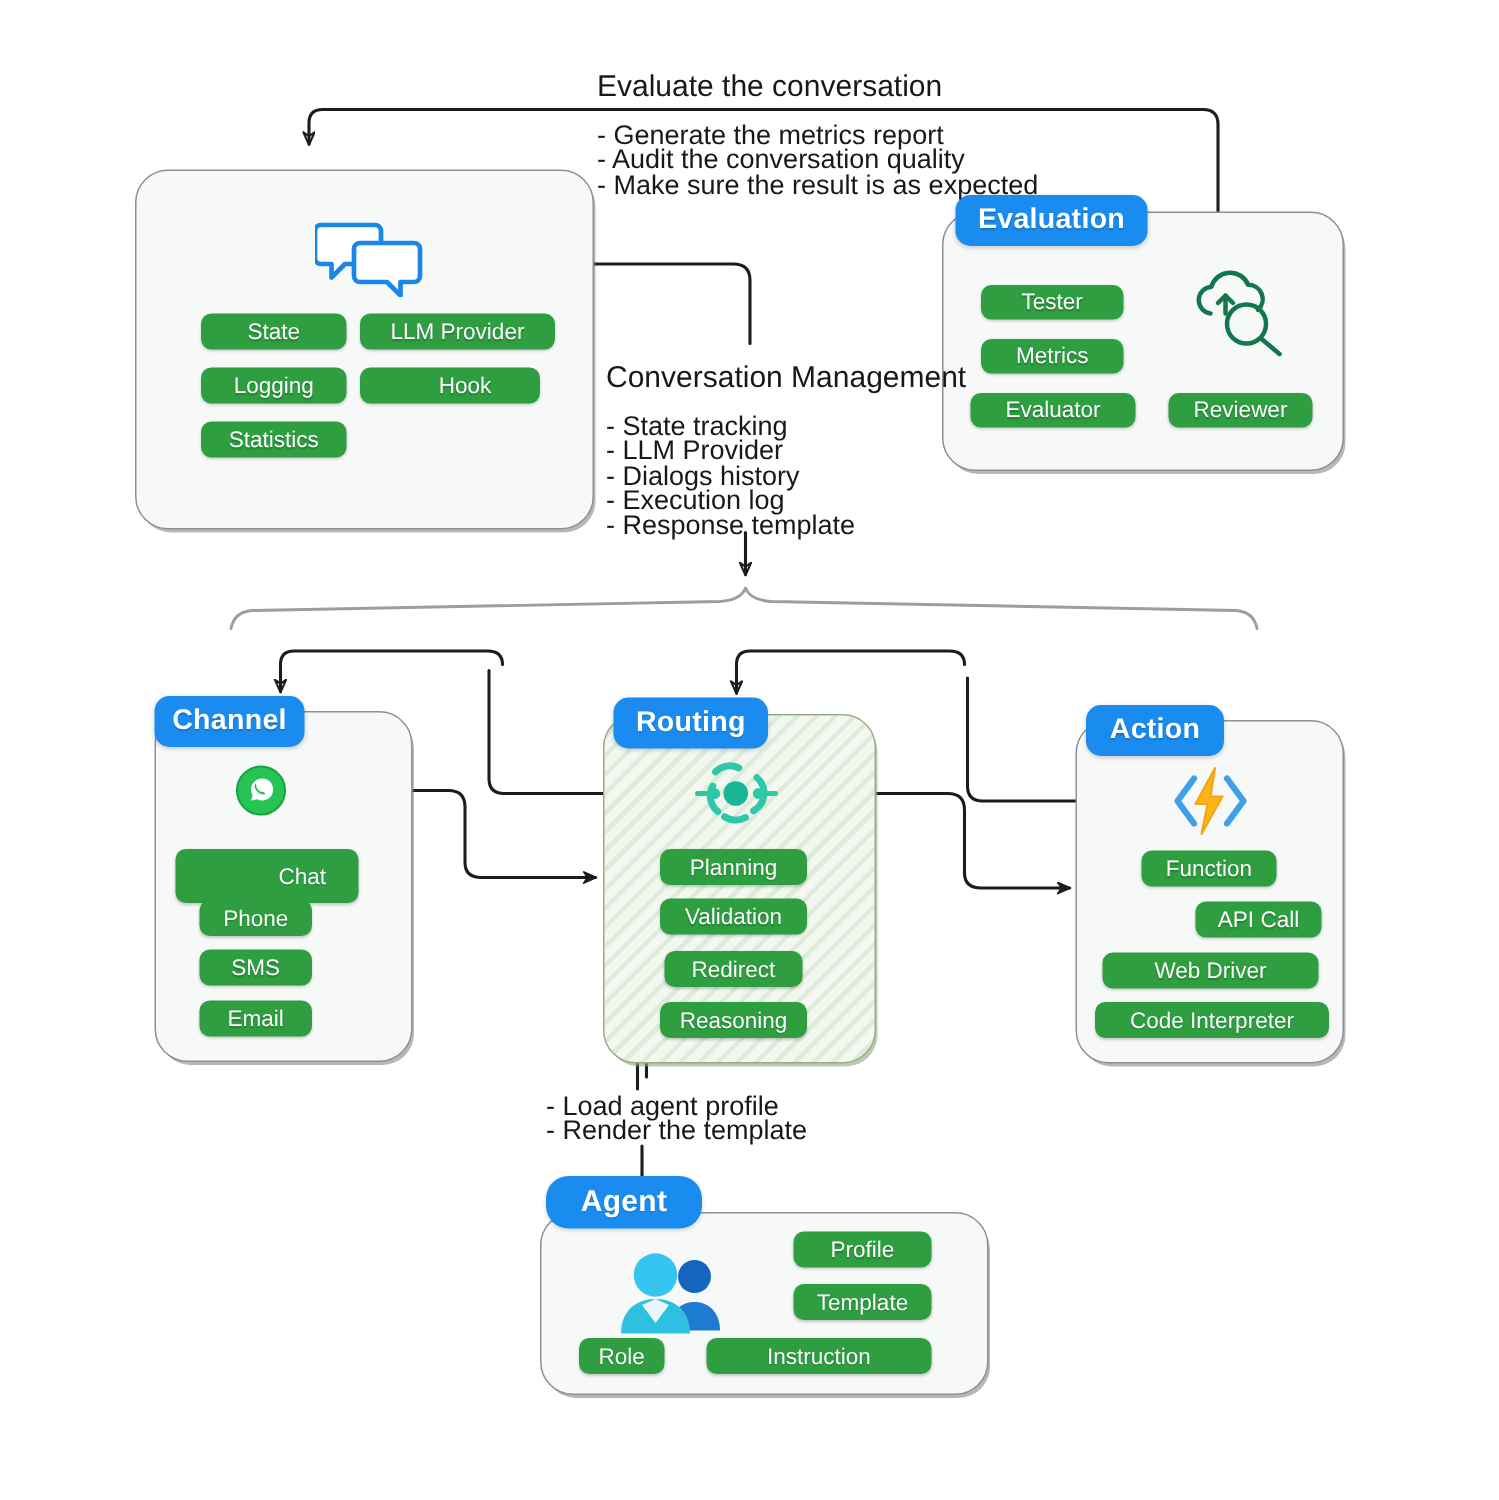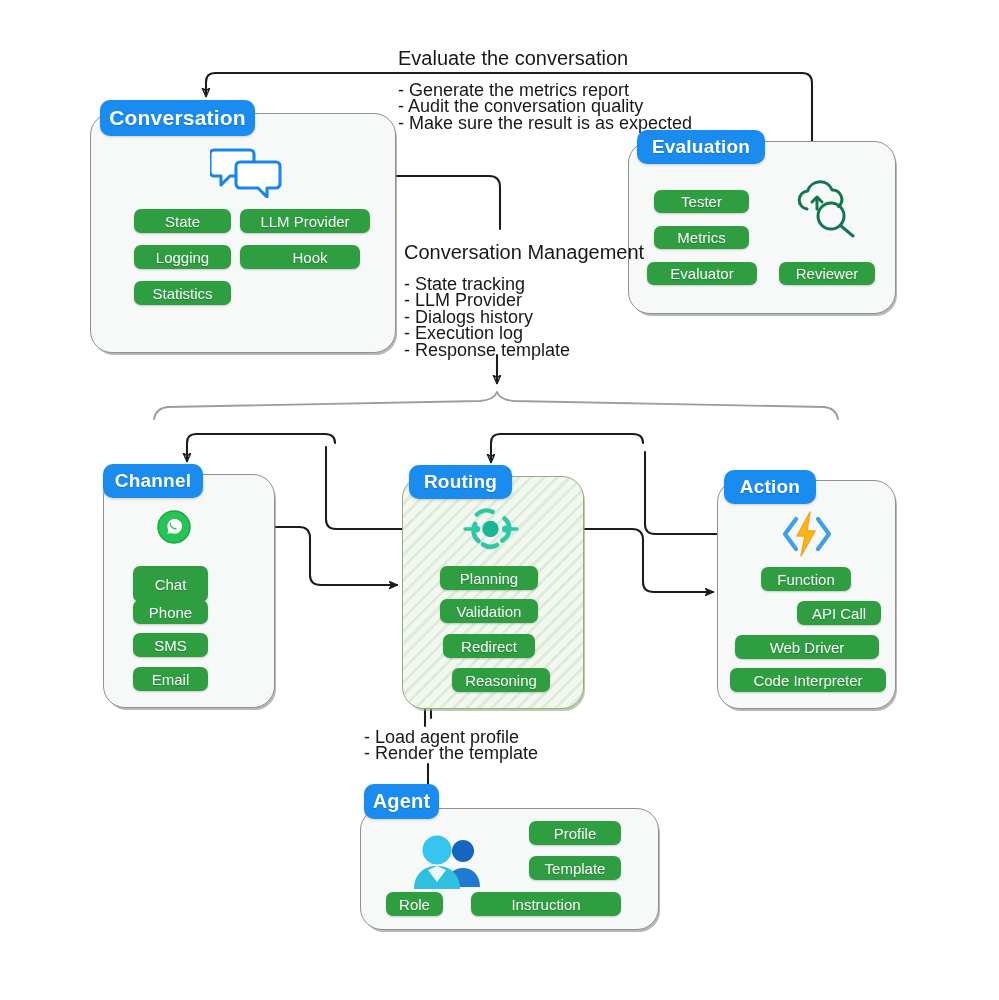--- a/index.html
+++ b/index.html
@@ -84,23 +84,20 @@
 
       <path d="M782,534 L655,534 Q645,534 645,524 L645,452"></path>
 
       <path d="M425,538 L425,726"></path>
       <path d="M431,700 L431,718"></path>
       <path d="M428,764 L428,795" marker-end="url(#ah)"></path>
     </g>
   </svg>
 
   <div class="card" style="left:90px;top:113px;width:304px;height:238px;"></div>
-  <div class="chip" style="left:100px;top:100px;width:155px;height:36px;font-size:21px;">
-    <span>Conversation</span>
-  </div>
 
   <div class="icon" style="left:210px;top:146px;width:74px;height:52px;">
     <svg viewBox="0 0 74 52" width="74" height="52" xmlns="http://www.w3.org/2000/svg">
       <g fill="#ffffff" stroke="#1887e8" stroke-width="3.1" stroke-linejoin="round">
         <path d="M4,4 h36 a4,4 0 0 1 4,4 v18 a4,4 0 0 1 -4,4 h-20 l-9,9 v-9 h-7 a4,4 0 0 1 -4,-4 v-18 a4,4 0 0 1 4,-4 z"></path>
         <path d="M30,16 h36 a4,4 0 0 1 4,4 v18 a4,4 0 0 1 -4,4 h-9 v9 l-9,-9 h-18 a4,4 0 0 1 -4,-4 v-18 a4,4 0 0 1 4,-4 z"></path>
       </g>
     </svg>
   </div>
 
@@ -177,21 +174,21 @@
 
   <div class="icon" style="left:157px;top:510px;width:34px;height:34px;">
     <svg viewBox="0 0 34 34" width="34" height="34" xmlns="http://www.w3.org/2000/svg">
       <circle cx="17" cy="17" r="16" fill="#25c454" stroke="#14a63f" stroke-width="1.4"></circle>
       <path d="M10.3,23.8 L11.4,20.2 a7.4,7.4 0 1 1 2.9,2.7 Z" fill="#ffffff"></path>
       <path d="M14,13.2 c-0.4,0.9 0.1,2.3 1.2,3.4 c1.1,1.1 2.5,1.6 3.4,1.2
                l1.3,1.2 c-1.1,1.2 -3.4,0.6 -5.3,-1.2 c-1.9,-1.9 -2.5,-4.2 -1.3,-5.3 Z" fill="#25c454"></path>
     </svg>
   </div>
 
-  <div class="pill" style="left:133px;top:566px;width:75px;height:36px;">
+  <div class="pill" style="left:117px;top:566px;width:75px;height:36px;padding-left:47px;">
     <span>Chat</span>
     </div>
   <div class="pill" style="left:133px;top:600px;width:75px;height:24px;">
     <span>Phone</span>
     </div>
   <div class="pill" style="left:133px;top:633px;width:75px;height:24px;">
     <span>SMS</span>
     </div>
   <div class="pill" style="left:133px;top:667px;width:75px;height:24px;">
     <span>Email</span>
@@ -219,21 +216,21 @@
 
   <div class="pill" style="left:440px;top:566px;width:98px;height:24px;">
     <span>Planning</span>
     </div>
   <div class="pill" style="left:440px;top:599px;width:98px;height:24px;">
     <span>Validation</span>
     </div>
   <div class="pill" style="left:443px;top:634px;width:92px;height:24px;">
     <span>Redirect</span>
     </div>
-  <div class="pill" style="left:440px;top:668px;width:98px;height:24px;margin-left:12px;">
+  <div class="pill" style="left:440px;top:668px;width:98px;height:24px;">
     <span>Reasoning</span>
     </div>
 
   <div class="card" style="left:717px;top:480px;width:177px;height:227px;"></div>
   <div class="chip" style="left:724px;top:470px;width:92px;height:34px;font-size:19px;">
     <span>Action</span>
   </div>
 
   <div class="icon" style="left:778px;top:508px;width:58px;height:52px;">
     <svg viewBox="0 0 58 52" width="58" height="52" xmlns="http://www.w3.org/2000/svg">
@@ -252,21 +249,21 @@
     <span>API Call</span>
     </div>
   <div class="pill" style="left:735px;top:635px;width:144px;height:24px;">
     <span>Web Driver</span>
     </div>
   <div class="pill" style="left:730px;top:668px;width:156px;height:24px;">
     <span>Code Interpreter</span>
     </div>
 
   <div class="card" style="left:360px;top:808px;width:297px;height:120px;"></div>
-  <div class="chip" style="left:364px;top:784px;width:75px;height:35px;font-size:20px;">
+  <div class="chip" style="left:364px;top:784px;width:104px;height:35px;font-size:20px;border-radius:15px;">
     <span>Agent</span>
   </div>
 
   <div class="icon" style="left:411px;top:829px;width:73px;height:62px;">
     <svg viewBox="0 0 73 62" width="73" height="62" xmlns="http://www.w3.org/2000/svg">
       <circle cx="52" cy="22" r="11" fill="#1565c0"></circle>
       <path d="M35,58 c0,-12 7.5,-19 17,-19 c9.5,0 17,7 17,19 Z" fill="#1f7ad1"></path>
       <circle cx="26" cy="21" r="14.5" fill="#36c5ef"></circle>
       <path d="M3,60 c0,-15 10,-23 23,-23 c13,0 23,8 23,23 Z" fill="#2fc0e0"></path>
       <path d="M26,37 l-9,4 l9,12 l9,-12 Z" fill="#eaf7fd"></path>

